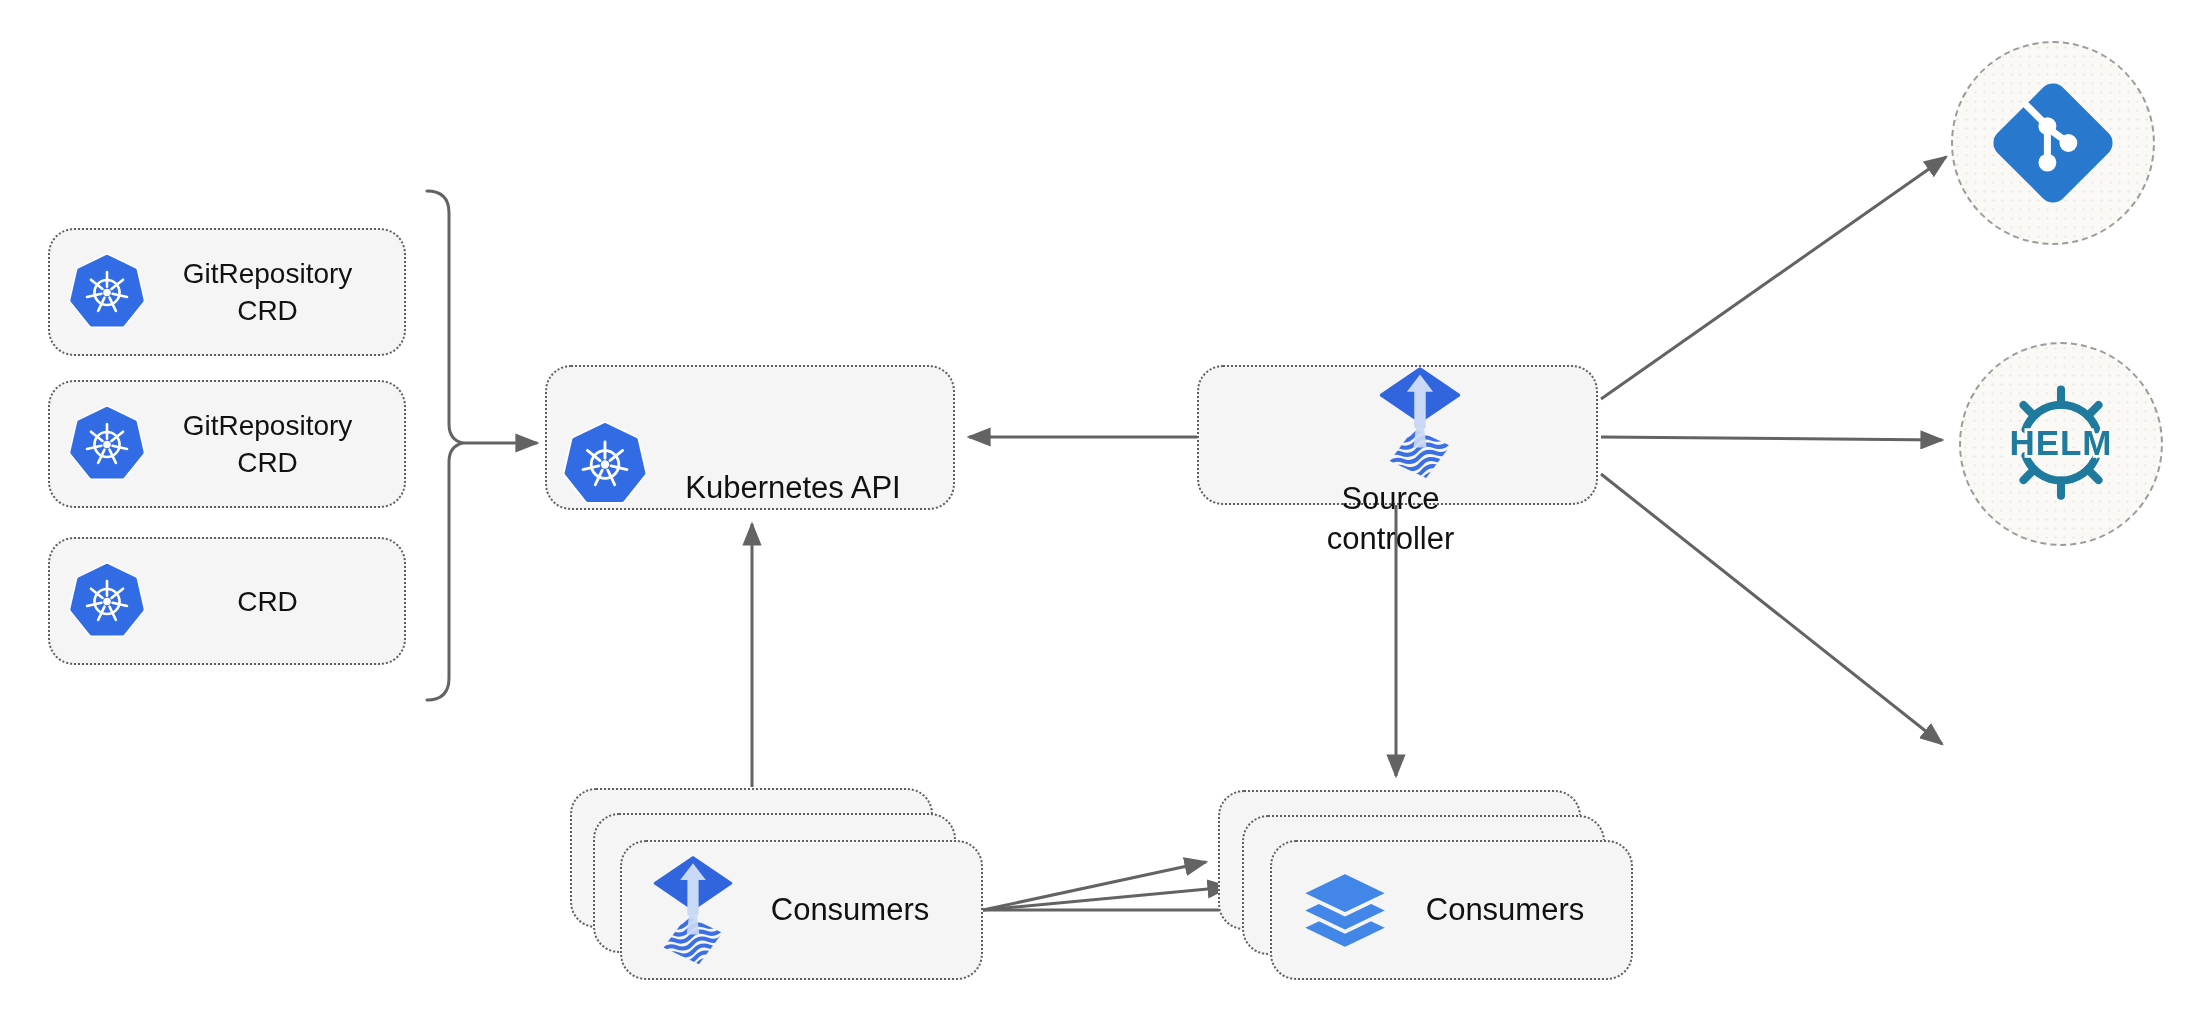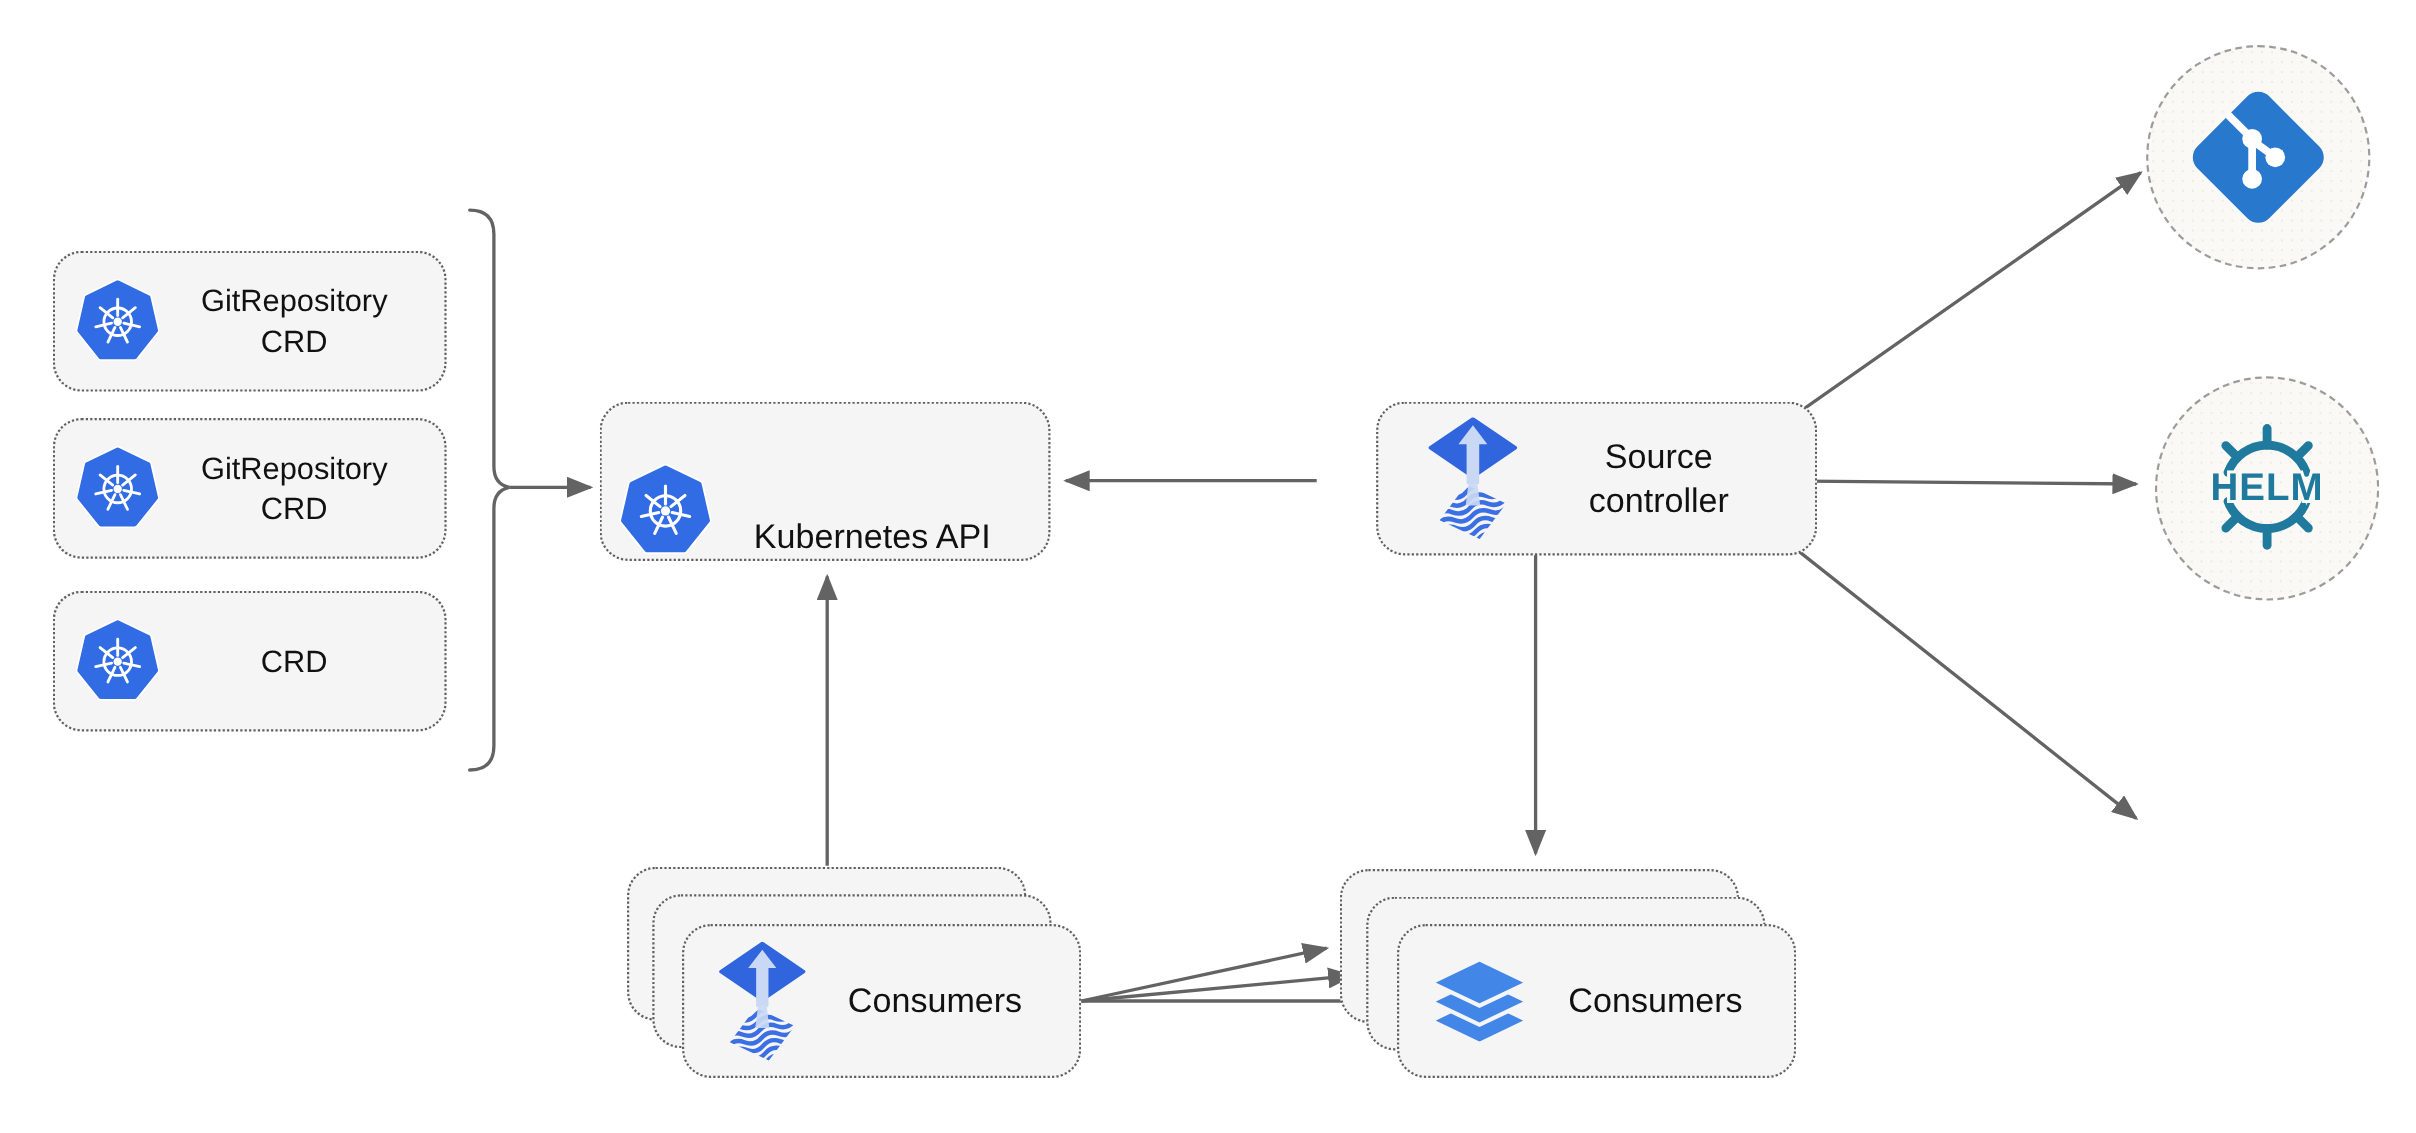--- a/index.html
+++ b/index.html
@@ -15,21 +15,21 @@
   
   .node{position:absolute;z-index:2;background:var(--node-fill,#F5F5F5);
         border:2px dotted var(--node-border,#5F5F5F);border-radius:26px;
         display:flex;align-items:center;box-sizing:border-box;}
   .ghost{position:absolute;z-index:2;background:var(--node-fill,#F5F5F5);
          border:2px dotted var(--node-border,#5F5F5F);border-radius:26px;box-sizing:border-box;}
 
   .crd{left:48px;width:358px;height:128px;}
   .crd1{top:228px}.crd2{top:380px}.crd3{top:537px}
   .k8sapi{left:545px;top:365px;width:410px;height:145px;align-items:flex-end;}
-  .srcctl{left:1251px;top:365px;width:401px;height:140px;}
+  .srcctl{left:1197px;top:365px;width:401px;height:140px;flex-direction:column;}
   .stackbox{width:363px;height:140px;}
   .cons-b1{left:570px;top:788px;z-index:2;}
   .cons-b2{left:593px;top:813px;z-index:3;}
   .cons{left:620px;top:840px;z-index:4;}
   .art-b1{left:1218px;top:790px;z-index:2;}
   .art-b2{left:1242px;top:815px;z-index:3;}
   .art{left:1270px;top:840px;z-index:4;}
 
   .label{flex:1;text-align:center;color:var(--label-color,#111111);
          font-size:28px;line-height:37px;padding-right:14px;}

